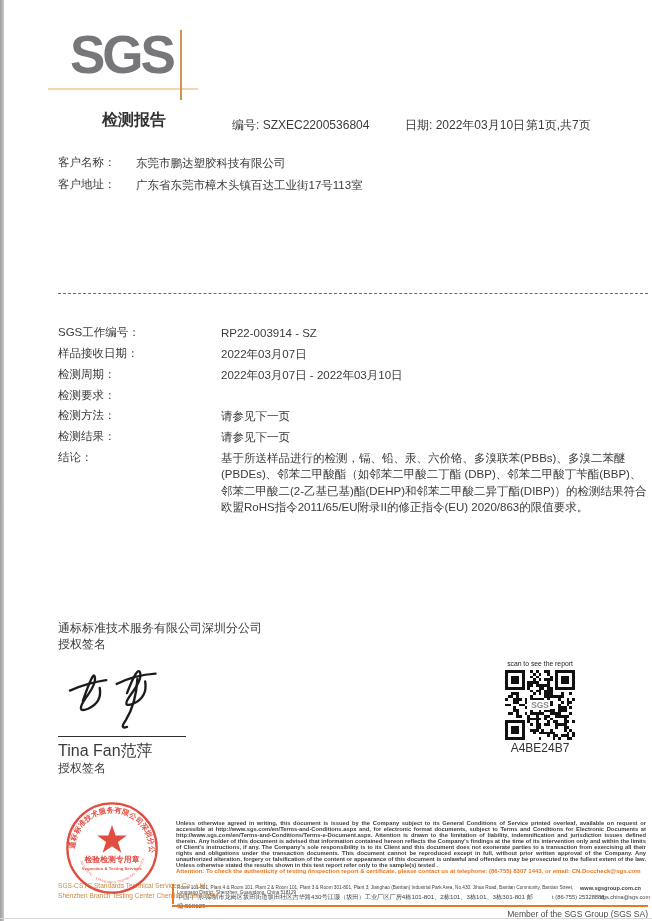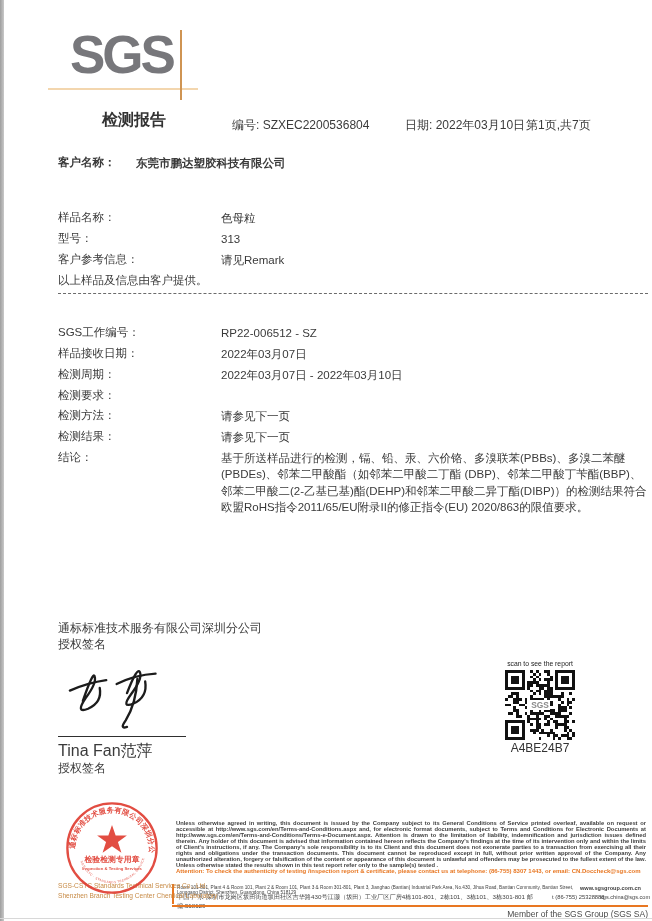--- a/index.html
+++ b/index.html
@@ -62,57 +62,41 @@
 
   <div id="logo-text" class="abs">SGS</div>
   <div id="logo-hline" class="abs"></div>
   <div id="logo-vline" class="abs"></div>
 
   <div class="abs h-title">检测报告</div>
   <div class="abs h-meta" style="left:232px;">编号: SZXEC2200536804</div>
   <div class="abs h-meta" style="left:405px;">日期: 2022年03月10日</div>
   <div class="abs h-meta" style="left:526px;">第1页,共7页</div>
 
-  <div class="abs sec" style="top:155px;font-weight:bold;">
+  <div class="abs sec" style="top:155px;">
 
       <div class="crow">
         <span class="lbl">客户名称：</span>
         <span class="val">东莞市鹏达塑胶科技有限公司</span>
       </div>
 
+      <div class="crow">
+        <span class="lbl">客户地址：</span>
+        <span class="val">广东省东莞市樟木头镇百达工业街17号113室</span>
+      </div>
     </div>
 
-  <div class="abs sec" style="top:210px;">
-    <div>
-
-        <div class="srow">
-          <span class="lbl">样品名称：</span>
-          <span class="val">色母粒</span>
-        </div>
-
-        <div class="srow">
-          <span class="lbl">型号：</span>
-          <span class="val">313</span>
-        </div>
-
-        <div class="srow">
-          <span class="lbl">客户参考信息：</span>
-          <span class="val">请见Remark</span>
-        </div>
-      </div>
-    <div id="client-note">以上样品及信息由客户提供。</div>
-  </div>
 
   <div id="dash-line" class="abs"></div>
 
   <div class="abs sec" style="top:325px;">
 
       <div class="srow">
         <span class="lbl">SGS工作编号：</span>
-        <span class="val">RP22-006512 - SZ</span>
+        <span class="val">RP22-003914 - SZ</span>
       </div>
 
       <div class="srow">
         <span class="lbl">样品接收日期：</span>
         <span class="val">2022年03月07日</span>
       </div>
 
       <div class="srow">
         <span class="lbl">检测周期：</span>
         <span class="val">2022年03月07日 - 2022年03月10日</span>

